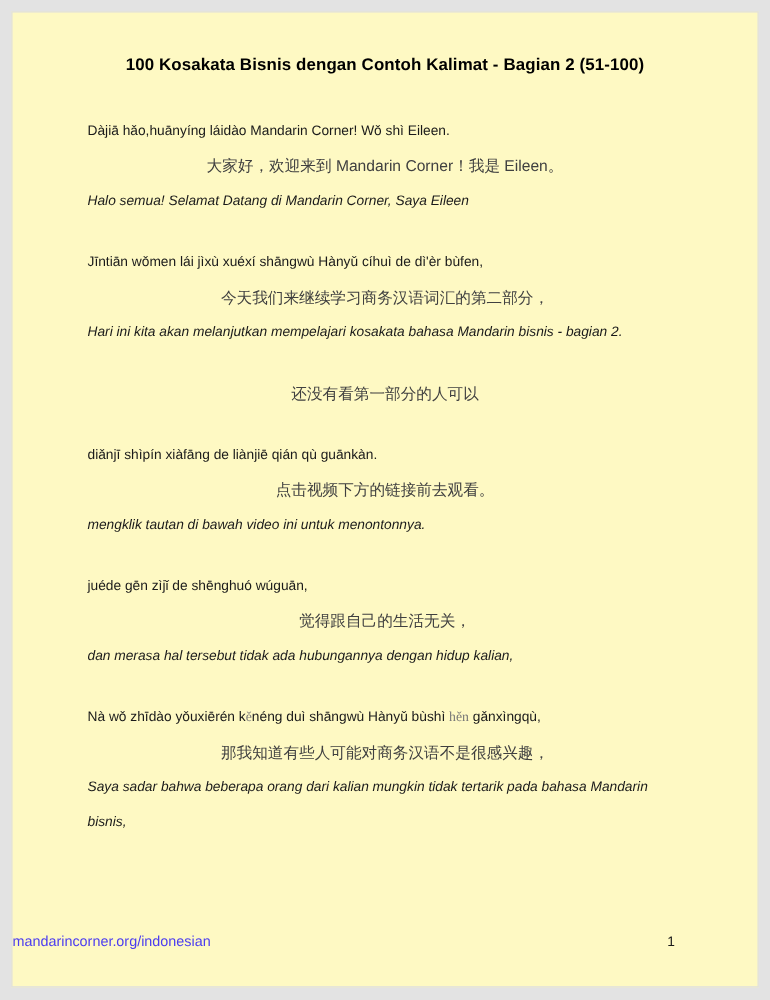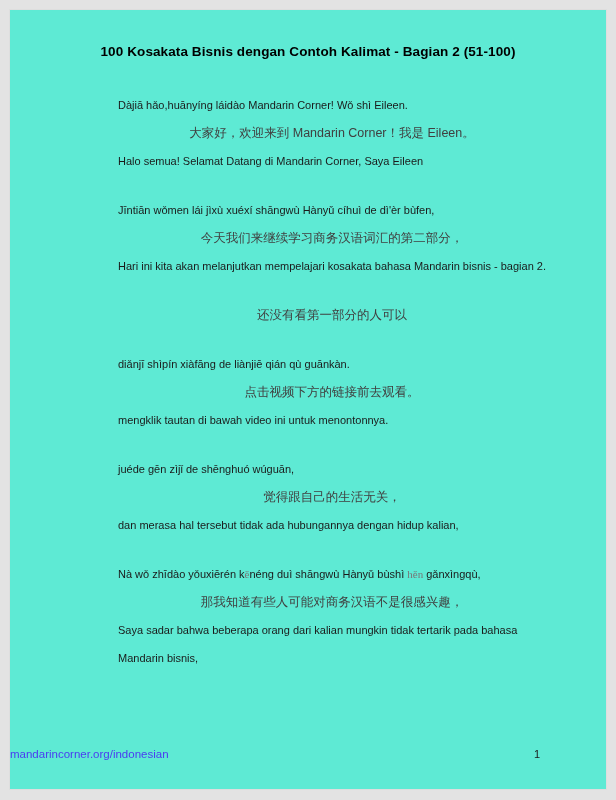--- a/index.html
+++ b/index.html
@@ -6,53 +6,54 @@
   body{
     width:616px;height:800px;
     background:#e3e3e3;
     overflow:hidden;
     position:relative;
     font-family:"Liberation Sans","DejaVu Sans",sans-serif;
   }
   .doc-page{
     position:absolute;
     left:9px;top:9px;right:9px;bottom:10px;
-    background:#5eead4;
+    background:#fef9c3;
     border:1px solid #dedede;
     box-sizing:border-box;
   }
   .content{
     padding:31px 60px 0 60px;
   }
   .doc-title{
     margin:0;
     font-size:13.5px;
     font-weight:bold;
     line-height:21px;
     text-align:center;
     color:#000000;
     letter-spacing:0.1px;
   }
-  .blocks{margin-top:29px;margin-left:48px;}
+  .blocks{margin-top:29px;}
   .block{margin-bottom:21px;}
   .block.tight{margin-bottom:8px;}
   .block p{margin:0;line-height:28px;}
   .pinyin{
     font-size:11px;
     color:#1a1a1a;
   }
   .hanzi{
     font-family:Liberation Sans, sans-serif;
     font-size:12.5px;
     color:#404040;
     text-align:center;
   }
   .indo{
     font-size:11px;
     color:#1a1a1a;
+    font-style:italic;
   }
   
   .fallback-glyph{
     font-family:"Liberation Serif","DejaVu Serif",serif;
     color:#777777;
     font-weight:normal;
   }
   .footer{
     position:absolute;
     left:0;right:0;bottom:28px;

